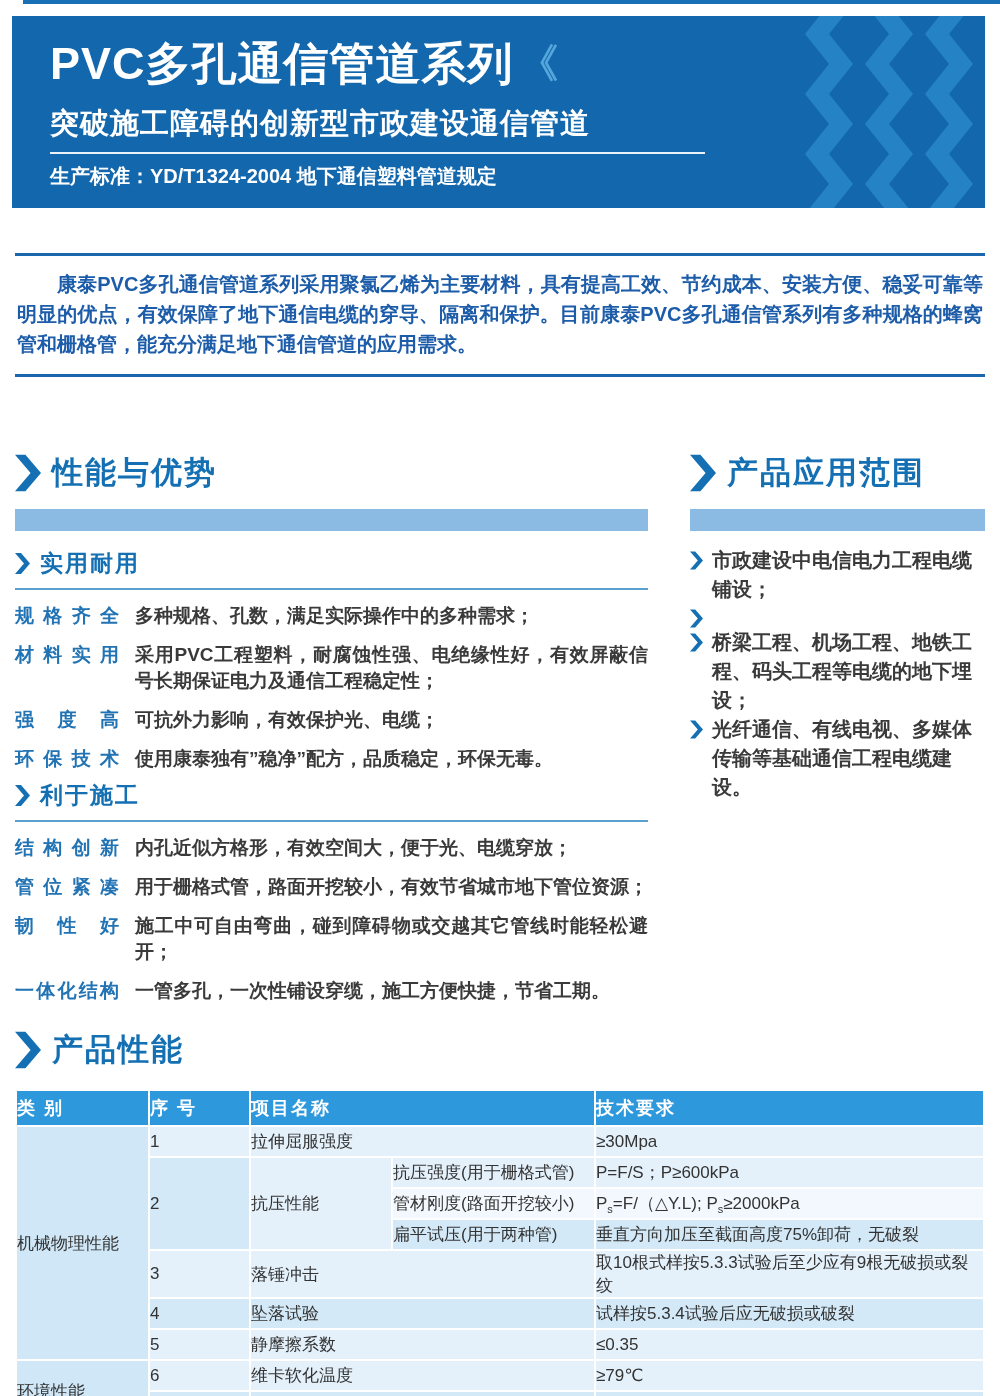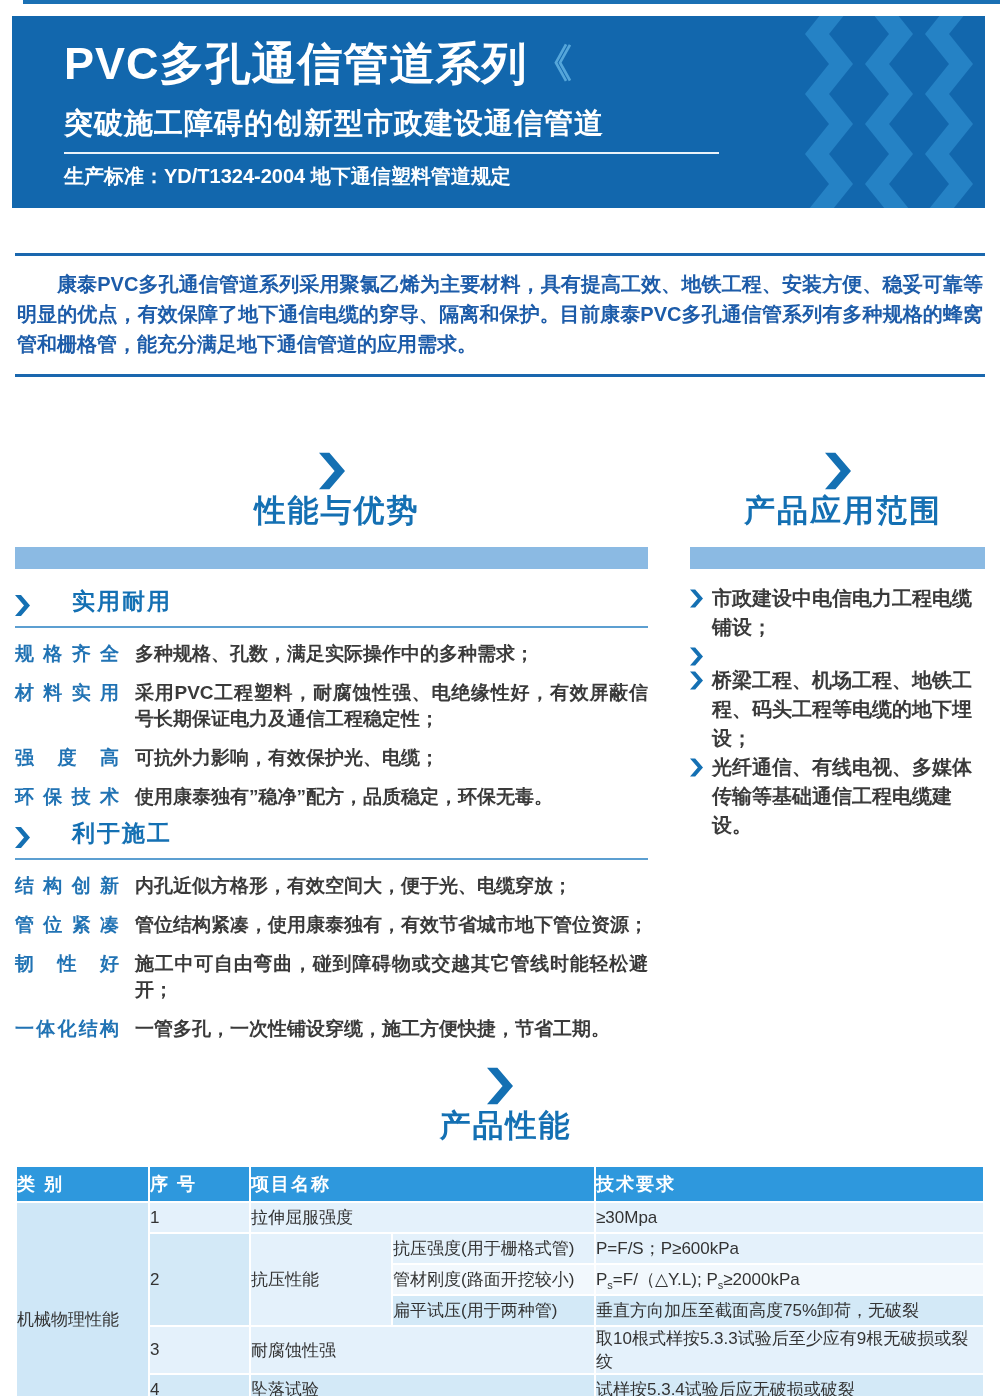--- a/index.html
+++ b/index.html
@@ -5,46 +5,46 @@
   html,body{margin:0;padding:0;}
   body{
     width:1000px;height:1396px;overflow:hidden;background:#ffffff;
     font-family:"Liberation Sans","DejaVu Sans",sans-serif;position:relative;
   }
   
   .top-strip{margin-left:23px;height:4px;background:#1a70b4;}
   
   .banner{
     position:relative;margin:12px 15px 0 12px;height:192px;background:#1267ad;
-    overflow:hidden;padding-left:52px;box-sizing:border-box;
+    overflow:hidden;padding-left:38px;box-sizing:border-box;
   }
   .banner-pattern{position:absolute;top:0;right:0;height:192px;width:190px;}
   .banner-title-row{margin-top:24px;line-height:46px;white-space:nowrap;position:relative;z-index:2;}
   .banner-title{font-size:45px;font-weight:bold;color:#ffffff;letter-spacing:1px;}
   .banner-mark{font-size:40px;font-weight:bold;color:#55a6da;margin-left:5px;vertical-align:2px;}
   .banner-subtitle{margin-top:10px;font-size:29px;line-height:32px;font-weight:bold;color:#ffffff;letter-spacing:1px;position:relative;z-index:2;}
   .banner-divider{margin-top:13px;width:655px;height:2px;background:#e9f2f9;position:relative;z-index:2;}
   .banner-standard{margin-top:11px;font-size:20px;line-height:22px;font-weight:bold;color:#ffffff;position:relative;z-index:2;}
   
   .intro{
     margin:45px 15px 0;border-top:3px solid #1a67ae;border-bottom:3px solid #1a67ae;
     padding:13px 2px 15px;
   }
   .intro p{margin:0;text-indent:2em;text-align:justify;font-size:20px;line-height:30px;font-weight:bold;color:#1d5ca9;}
   
   .columns{display:flex;margin:75px 15px 0 15px;min-height:498px;}
   .col-left{width:633px;flex:none;}
   .col-right{margin-left:42px;flex:1;}
-  .section-heading{display:flex;align-items:center;flex-direction:column;}
+  .section-heading{display:flex;align-items:center;}
   .chev{width:26px;height:38px;flex:none;}
   .section-heading .txt{margin-left:11px;font-size:31px;font-weight:bold;color:#1470b3;letter-spacing:2px;}
   .heading-bar{margin-top:15px;height:22px;background:#8bbae3;}
   .subsection{margin-top:17px;}
   .subsection.second{margin-top:8px;}
-  .subsection-heading{display:flex;align-items:flex-end;gap:32px;}
+  .subsection-heading{display:flex;align-items:center;}
   .chev-small{width:15px;height:23px;flex:none;}
   .subsection-heading .txt{margin-left:10px;font-size:23px;font-weight:bold;color:#1470b3;letter-spacing:2px;}
   .subsection-underline{margin-top:9px;height:2px;background:#5c9fd1;}
   .feature-row{display:flex;margin-top:13px;align-items:flex-start;justify-content:center;}
   .feature-label{width:104px;flex:none;text-align:justify;text-align-last:justify;font-size:19px;font-weight:bold;color:#2173b4;line-height:26px;}
   .feature-text{margin-left:16px;flex:1;font-size:19px;line-height:26px;color:#3a3a3a;font-weight:bold;text-align:justify;}
   .app-list{margin-top:15px;}
   .app-item{display:flex;align-items:flex-start;}
   .chev-bullet{width:13px;height:19px;flex:none;margin-top:5px;}
   .app-item .txt{margin-left:9px;font-size:20px;line-height:29px;color:#3a3a3a;font-weight:bold;}
@@ -91,21 +91,21 @@
   </svg>
   <div class="banner-title-row">
     <span class="banner-title">PVC多孔通信管道系列</span><span class="banner-mark">《</span>
   </div>
   <div class="banner-subtitle">突破施工障碍的创新型市政建设通信管道</div>
   <div class="banner-divider"></div>
   <div class="banner-standard">生产标准：YD/T1324-2004 地下通信塑料管道规定</div>
 </header>
 
 <section class="intro">
-  <p>康泰PVC多孔通信管道系列采用聚氯乙烯为主要材料，具有提高工效、地铁工程、安装方便、稳妥可靠等明显的优点，有效保障了地下通信电缆的穿导、隔离和保护。目前康泰PVC多孔通信管系列有多种规格的蜂窝管和栅格管，能充分满足地下通信管道的应用需求。</p>
+  <p>康泰PVC多孔通信管道系列采用聚氯乙烯为主要材料，具有提高工效、节约成本、安装方便、稳妥可靠等明显的优点，有效保障了地下通信电缆的穿导、隔离和保护。目前康泰PVC多孔通信管系列有多种规格的蜂窝管和栅格管，能充分满足地下通信管道的应用需求。</p>
 </section>
 
 <div class="columns">
 
   <div class="col-left">
     <div class="section-heading">
       <svg class="chev" viewBox="0 0 30 42">
           <polygon points="0,0 12,0 30,21 12,42 0,42 18,21" fill="#1470b3"></polygon>
         </svg>
       <span class="txt">性能与优势</span>
@@ -145,21 +145,21 @@
           </svg>
         <span class="txt">利于施工</span>
       </div>
       <div class="subsection-underline"></div>
       <div class="feature-row">
         <span class="feature-label">结构创新</span>
         <span class="feature-text">内孔近似方格形，有效空间大，便于光、电缆穿放；</span>
       </div>
       <div class="feature-row">
         <span class="feature-label">管位紧凑</span>
-        <span class="feature-text">管位结构紧凑，使用康泰独有，有效节省城市地下管位资源；</span>
+        <span class="feature-text">用于栅格式管，路面开挖较小，有效节省城市地下管位资源；</span>
       </div>
       <div class="feature-row">
         <span class="feature-label">韧性好</span>
         <span class="feature-text">施工中可自由弯曲，碰到障碍物或交越其它管线时能轻松避开；</span>
       </div>
       <div class="feature-row">
         <span class="feature-label">一体化结构</span>
         <span class="feature-text">一管多孔，一次性铺设穿缆，施工方便快捷，节省工期。</span>
       </div>
     </div>
@@ -240,21 +240,21 @@
       <tr>
         <td class="rw">管材刚度(路面开挖较小)</td>
         <td class="rw req"><span>P</span><sub>s</sub><span>=F/（△Y.L);  P</span><sub>s</sub><span>≥2000kPa</span></td>
       </tr>
       <tr>
         <td class="rb">扁平试压(用于两种管)</td>
         <td class="rb req">垂直方向加压至截面高度75%卸荷，无破裂</td>
       </tr>
       <tr>
         <td class="no ra">3</td>
-        <td class="ra" colspan="2">耐腐蚀性强</td>
+        <td class="ra" colspan="2">落锤冲击</td>
         <td class="ra req">取10根式样按5.3.3试验后至少应有9根无破损或裂纹</td>
       </tr>
       <tr>
         <td class="no rb">4</td>
         <td class="rb" colspan="2">坠落试验</td>
         <td class="rb req">试样按5.3.4试验后应无破损或破裂</td>
       </tr>
       <tr>
         <td class="no ra">5</td>
         <td class="ra" colspan="2">静摩擦系数</td>

